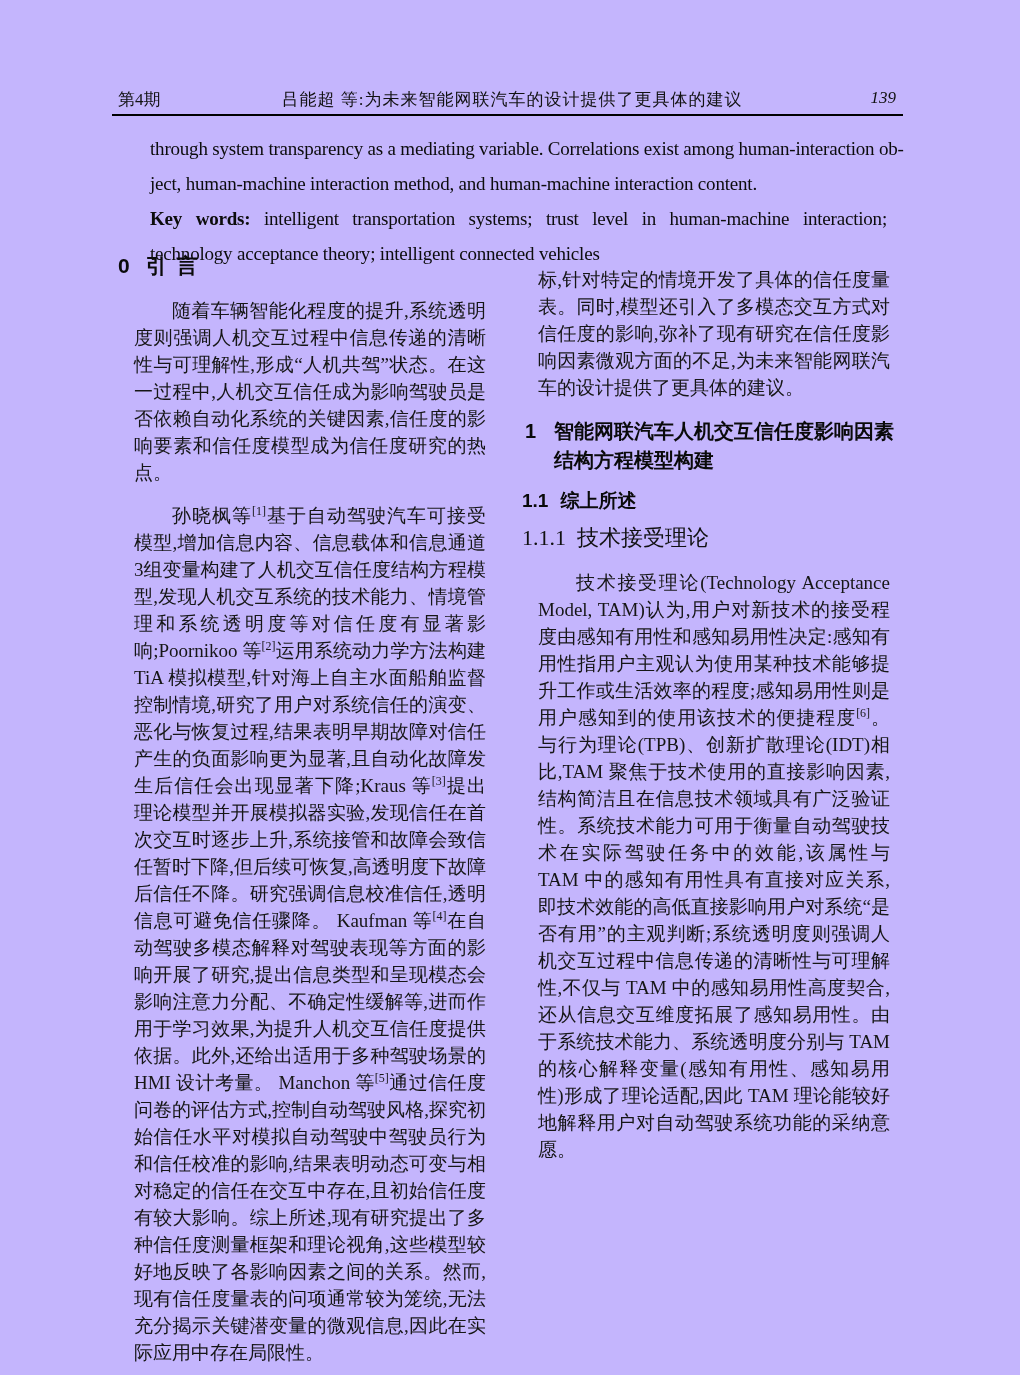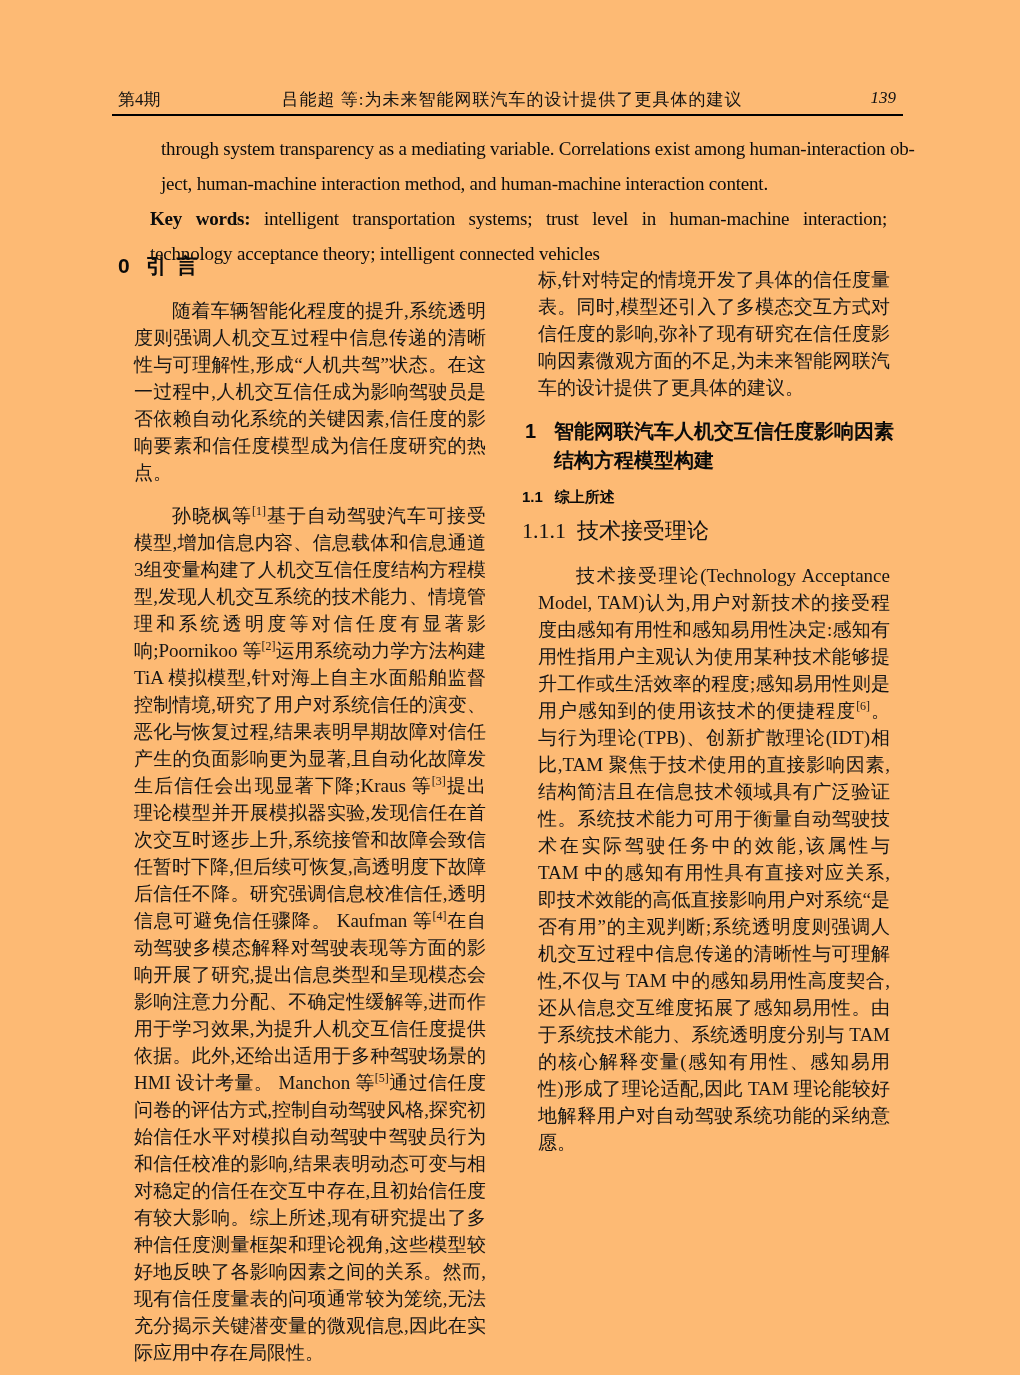--- a/index.html
+++ b/index.html
@@ -1,20 +1,20 @@
 <!DOCTYPE html>
 <html><head>
 <meta charset="utf-8">
 <style>
   html,body{margin:0;padding:0;background:#e8e8e8;}
   .sheet{
     position:relative;
     width:1020px;height:1375px;
     margin:0 auto;
-    background:#fdba74;
+    background:#c4b5fd;
     color:#161616;
     font-family:"Liberation Serif","DejaVu Serif",serif;
     overflow:hidden;
   }
   
   .pg-header{
     position:absolute;left:118px;right:114px;top:88px;height:24px;
     font-size:17px;color:#111;
   }
   .pg-issue{position:absolute;left:0;top:0;}
@@ -22,21 +22,21 @@
   .pg-no{position:absolute;right:10px;top:0;font-style:italic;}
   .pg-rule{
     position:absolute;left:112px;top:114px;width:791px;height:2px;
     background:#000;
   }
   
   .abstract{
     position:absolute;left:150px;top:131px;width:737px;
     font-size:19px;line-height:35px;letter-spacing:-0.2px;color:#0c0c0c;
   }
-  .abstract .line{white-space:nowrap;margin-left:11px;}
+  .abstract .line{white-space:nowrap;}
   .keywords{
     position:absolute;left:150px;top:201px;width:737px;
     font-size:19px;line-height:35px;letter-spacing:-0.2px;color:#0c0c0c;
     text-align:justify;
   }
   .kw-label{font-weight:bold;}
   
   .col{position:absolute;top:250px;width:384px;}
   .col-left{left:118px;}
   .col-right{left:522px;}
@@ -57,21 +57,21 @@
   .h-sec1{
     display:flex;margin:14px 0 13px 0;padding-left:3px;
     font-family:"Liberation Sans","DejaVu Sans",sans-serif;
     font-weight:bold;font-size:20px;line-height:29px;color:#0a0a0a;
   }
   .h-sec1 .no{width:29px;flex-shrink:0;}
   .h-sub{
     display:flex;gap:12px;align-items:baseline;
     margin:10px 0 9px 0;
     font-family:"Liberation Sans","DejaVu Sans",sans-serif;
-    font-weight:bold;font-size:15px;color:#0a0a0a;
+    font-weight:bold;font-size:19px;color:#0a0a0a;
   }
   .h-subsub{
     display:flex;gap:11px;align-items:baseline;
     margin:0 0 8px 0;
     font-size:22px;font-weight:normal;color:#111;
     font-family:"Liberation Serif","DejaVu Serif",serif;
   }
 </style>
 </head>
 <body>

